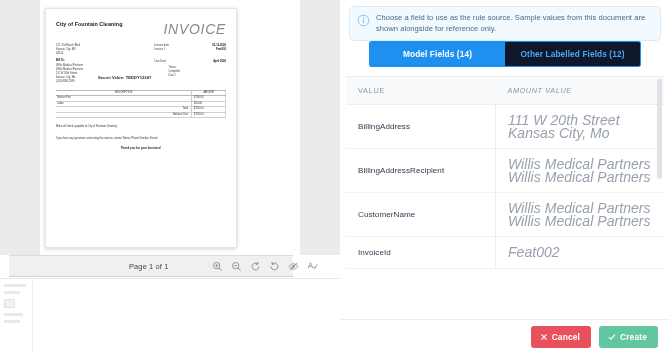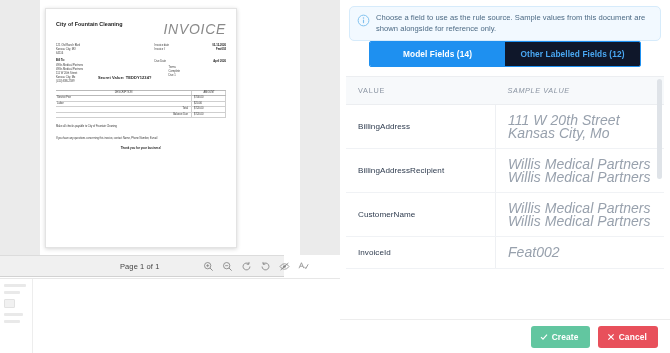--- a/index.html
+++ b/index.html
@@ -63,21 +63,21 @@
   .doc-td { font-size: 2.6px; line-height: 4.4px; color: #333; padding: 0 1px; }
   .doc-td.desc { flex: 1 1 auto; border-right: .5px solid #cfcfcf; }
   .doc-td.amt  { flex: 0 0 34px; border-right: .5px solid #cfcfcf; text-align: left; padding-left: 2px;}
   .doc-td.c { text-align: center; }
   .doc-td.r { text-align: right; padding-right: 3px; }
 
   .doc-note { margin-top: 7px; font-size: 2.6px; line-height: 4.6px; color: #333; }
   .doc-thanks { margin-top: 5px; text-align: center; font-size: 2.9px; font-weight: bold; color: #222; }
 
   .viewer-toolbar {
-    position: absolute; left: 0; top: 255px;
+    position: absolute; left: 9px; top: 255px;
     width: 284px; height: 22px;
     background: #f0f0f0;
     border-top: 1px solid #dcdcdc;
     border-bottom: 1px solid #d2d2d2;
     display: flex; align-items: center;
   }
   .page-label {
     position: absolute; left: 120px;
     font-size: 7.5px; color: #454545;
     letter-spacing: .1px;
@@ -379,21 +379,21 @@
 
     <div class="table-wrap">
       <table class="tbl">
         <colgroup>
             <col class="c1">
             <col class="c2">
           </colgroup>
         <thead>
           <tr>
             <th>VALUE</th>
-            <th class="sv">SAMPLE VALUE</th>
+            <th class="sv">AMOUNT VALUE</th>
           </tr>
         </thead>
         <tbody>
           <tr class="row-hover">
             <td class="field">BillingAddress</td>
             <td class="value">111 W 20th Street Kansas City, Mo</td>
           </tr>
           <tr class="row-hover">
             <td class="field">BillingAddressRecipient</td>
             <td class="value">Willis Medical Partners Willis Medical Partners</td>
@@ -408,32 +408,32 @@
           </tr>
 
         </tbody>
       </table>
       <div class="scrollbar-track">
         <div class="scrollbar-thumb"></div>
       </div>
     </div>
 
     <div class="footer">
-      <button class="btn create">
-        <span>
-          <svg viewBox="0 0 12 12" width="8" height="8">
-              <polyline points="1.5,6.3 4.5,9.3 10.5,2.6" fill="none" stroke="#fff" stroke-width="1.7"></polyline>
-            </svg>
-        </span>
-        <span>Create</span>
-      </button>
       <button class="btn cancel">
         <span>
           <svg viewBox="0 0 12 12" width="8" height="8">
               <line x1="2" y1="2" x2="10" y2="10" stroke="#fff" stroke-width="1.7"></line>
               <line x1="10" y1="2" x2="2" y2="10" stroke="#fff" stroke-width="1.7"></line>
             </svg>
         </span>
         <span>Cancel</span>
       </button>
+      <button class="btn create">
+        <span>
+          <svg viewBox="0 0 12 12" width="8" height="8">
+              <polyline points="1.5,6.3 4.5,9.3 10.5,2.6" fill="none" stroke="#fff" stroke-width="1.7"></polyline>
+            </svg>
+        </span>
+        <span>Create</span>
+      </button>
     </div>
   </div>
 </div>
 
 </body></html>

